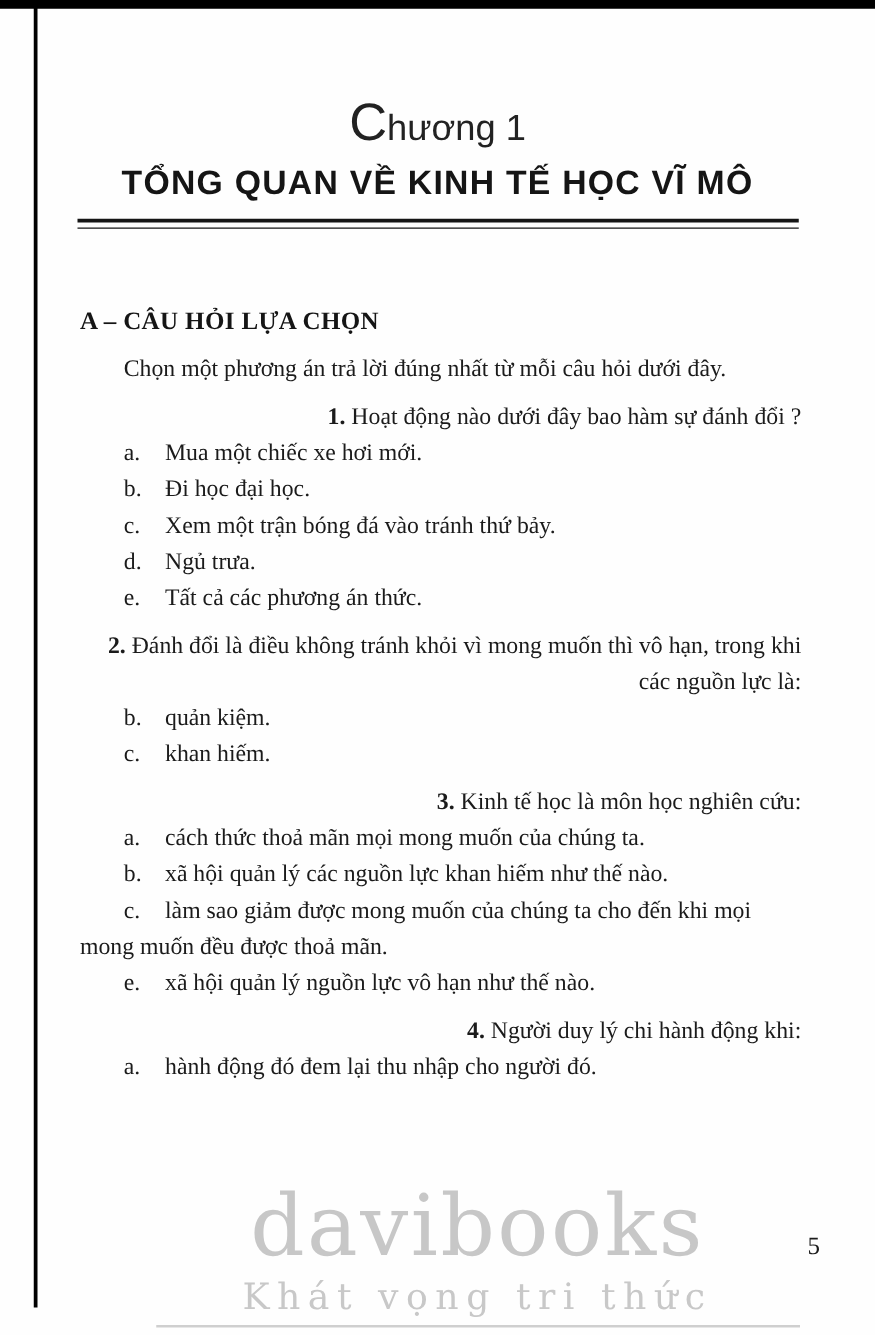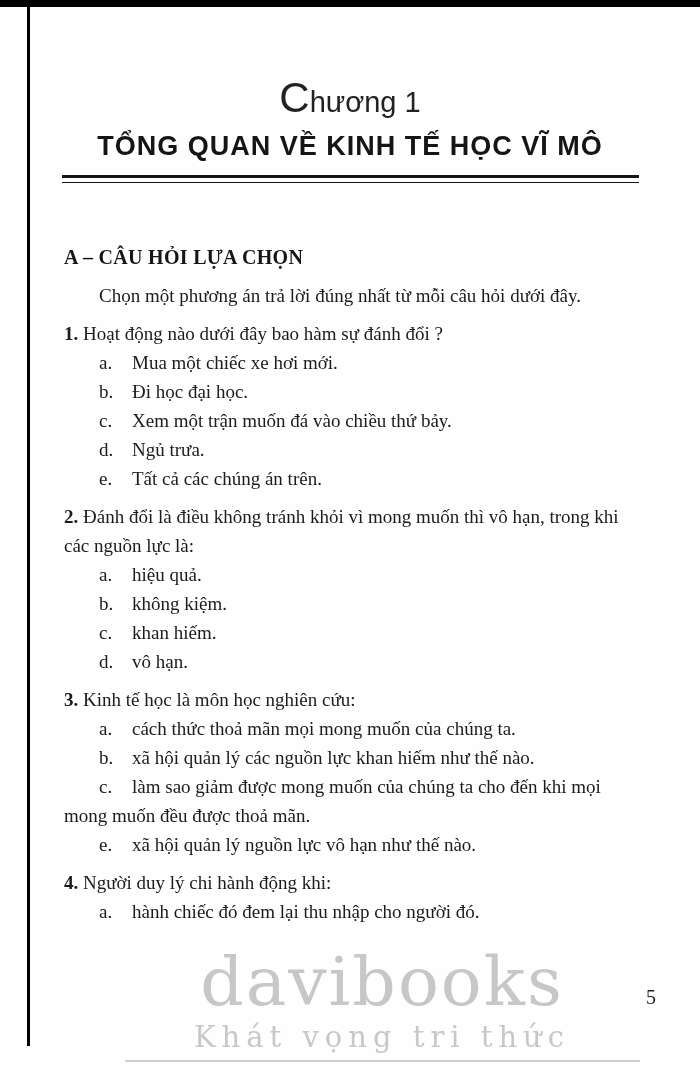--- a/index.html
+++ b/index.html
@@ -48,21 +48,21 @@
     font-size: 19px; line-height: 29px; z-index: 2;
   }
   .section-heading {
     font-family: Liberation Serif, serif;
     font-weight: bold; font-size: 20px; letter-spacing: 0.3px;
     margin-bottom: 9px; color: #151515;
   }
   .instruction {
     text-indent: 35px; margin-bottom: 4px;
   }
-  .q-text { margin-top: 9px; }
+  .q-text { margin-top: 9px; text-align: right; }
   .q-num { font-weight: bold; }
   .option { text-indent: 35px; }
   .opt-label { display: inline-block; width: 33px; text-indent: 0; }
   .watermark {
     position: absolute; left: 0; bottom: 2px; width: 100%;
     text-align: center; z-index: 1; pointer-events: none; margin-left: 32px;
   }
   .wm-brand {
     font-family: "DejaVu Serif", serif;
     font-size: 68px; line-height: 1;
@@ -99,44 +99,42 @@
   <div class="content">
 
     <div class="section-heading">A – CÂU HỎI LỰA CHỌN</div>
 
     <p class="instruction">Chọn một phương án trả lời đúng nhất từ mỗi câu hỏi dưới đây.</p>
 
     <div>
       <p class="q-text"><span class="q-num">1.</span> <span>Hoạt động nào dưới đây bao hàm sự đánh đổi ?</span></p>
       <p class="option"><span class="opt-label">a.</span><span>Mua một chiếc xe hơi mới.</span></p>
       <p class="option"><span class="opt-label">b.</span><span>Đi học đại học.</span></p>
-      <p class="option"><span class="opt-label">c.</span><span>Xem một trận muốn đá vào chiều thứ bảy.</span></p>
+      <p class="option"><span class="opt-label">c.</span><span>Xem một trận bóng đá vào tránh thứ bảy.</span></p>
       <p class="option"><span class="opt-label">d.</span><span>Ngủ trưa.</span></p>
-      <p class="option"><span class="opt-label">e.</span><span>Tất cả các chúng án trên.</span></p>
+      <p class="option"><span class="opt-label">e.</span><span>Tất cả các phương án thức.</span></p>
     </div>
 
     <div>
       <p class="q-text"><span class="q-num">2.</span> <span>Đánh đổi là điều không tránh khỏi vì mong muốn thì vô hạn, trong khi các nguồn lực là:</span></p>
-      <p class="option"><span class="opt-label">a.</span><span>hiệu quả.</span></p>
-      <p class="option"><span class="opt-label">b.</span><span>không kiệm.</span></p>
+      <p class="option"><span class="opt-label">b.</span><span>quản kiệm.</span></p>
       <p class="option"><span class="opt-label">c.</span><span>khan hiếm.</span></p>
-      <p class="option"><span class="opt-label">d.</span><span>vô hạn.</span></p>
     </div>
 
     <div>
       <p class="q-text"><span class="q-num">3.</span> <span>Kinh tế học là môn học nghiên cứu:</span></p>
       <p class="option"><span class="opt-label">a.</span><span>cách thức thoả mãn mọi mong muốn của chúng ta.</span></p>
       <p class="option"><span class="opt-label">b.</span><span>xã hội quản lý các nguồn lực khan hiếm như thế nào.</span></p>
       <p class="option"><span class="opt-label">c.</span><span>làm sao giảm được mong muốn của chúng ta cho đến khi mọi mong muốn đều được thoả mãn.</span></p>
       <p class="option"><span class="opt-label">e.</span><span>xã hội quản lý nguồn lực vô hạn như thế nào.</span></p>
     </div>
 
     <div>
       <p class="q-text"><span class="q-num">4.</span> <span>Người duy lý chi hành động khi:</span></p>
-      <p class="option"><span class="opt-label">a.</span><span>hành chiếc đó đem lại thu nhập cho người đó.</span></p>
+      <p class="option"><span class="opt-label">a.</span><span>hành động đó đem lại thu nhập cho người đó.</span></p>
     </div>
 
   </div>
 
   <div class="watermark">
     <div class="wm-brand">davibooks</div>
     <div class="wm-tagline">Khát vọng tri thức</div>
     <div class="wm-line"></div>
   </div>
 

